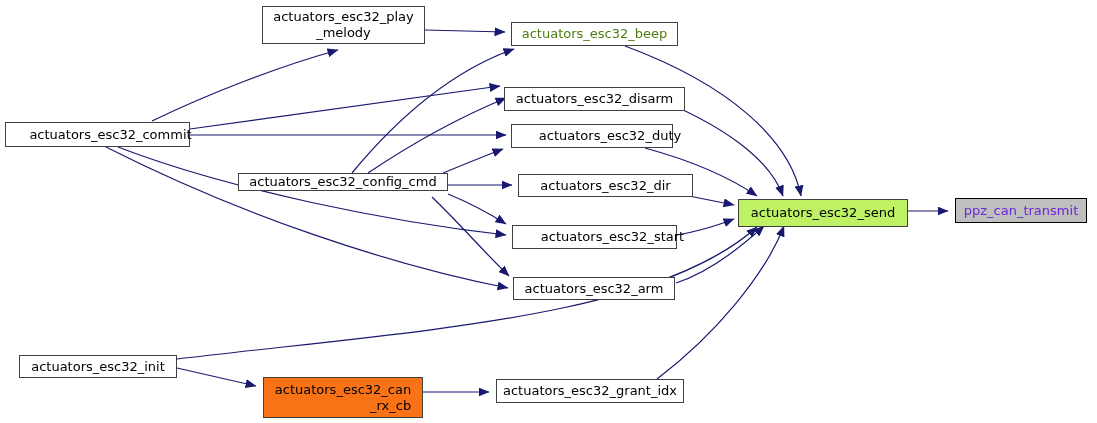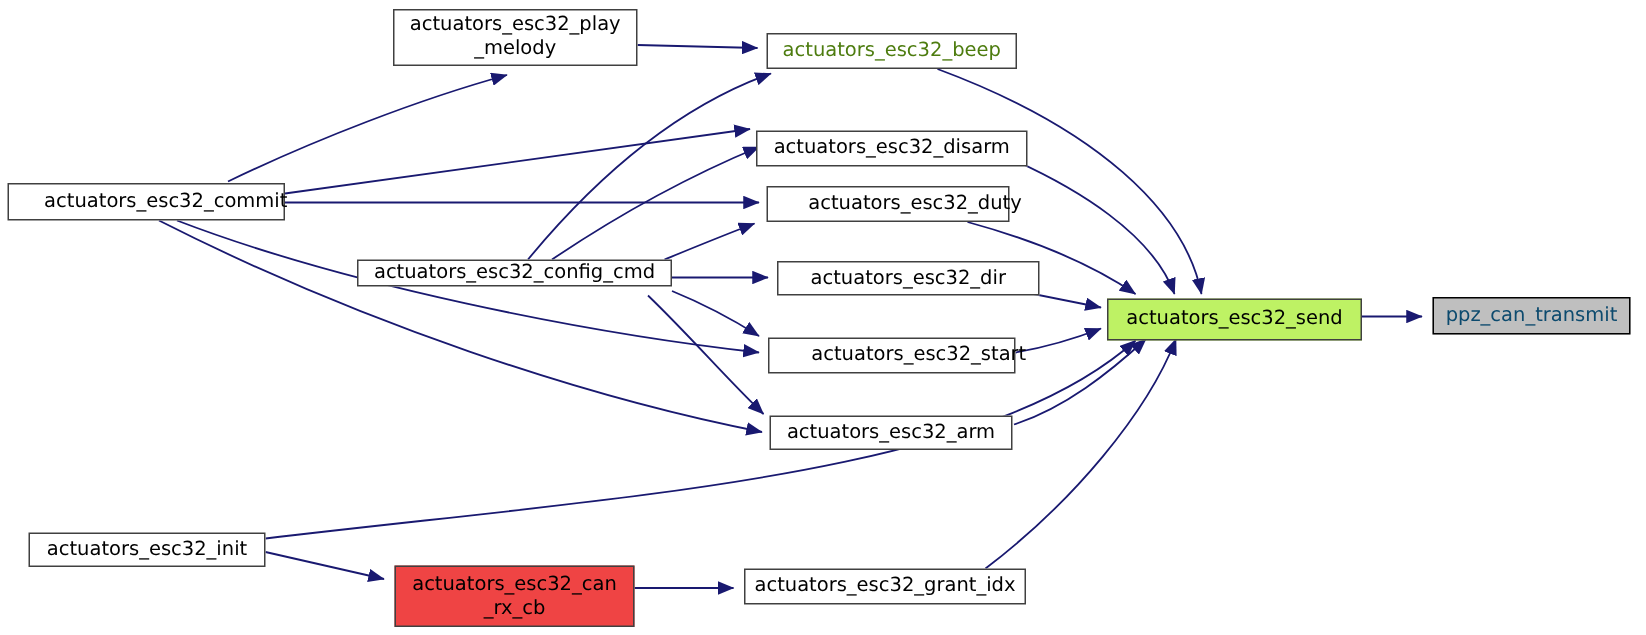--- a/index.html
+++ b/index.html
@@ -55,25 +55,25 @@
         <path d="M 423,392 L 489,392" class="edge" stroke="#191970" marker-end="url(#arrowhead)"></path>
         <path d="M 908,211 L 948,211" class="edge" stroke="#191970" marker-end="url(#arrowhead)"></path>
       </g>
   </svg>
   <div class="node-layer">
       <div class="node" style="left: 5px; top: 122px; width: 185px; height: 25px; background: rgb(255, 255, 255); border: 1px solid rgb(64, 64, 64); color: rgb(0, 0, 0); padding-left: 26px;">actuators_esc32_commit</div>
       <div class="node" style="left: 262px; top: 6px; width: 163px; height: 38px; background: rgb(255, 255, 255); border: 1px solid rgb(64, 64, 64); color: rgb(0, 0, 0);">actuators_esc32_play
 _melody</div>
       <div class="node" style="left: 238px; top: 173px; width: 210px; height: 18px; background: rgb(255, 255, 255); border: 1px solid rgb(64, 64, 64); color: rgb(0, 0, 0);">actuators_esc32_config_cmd</div>
       <div class="node" style="left: 19px; top: 355px; width: 158px; height: 23px; background: rgb(255, 255, 255); border: 1px solid rgb(64, 64, 64); color: rgb(0, 0, 0);">actuators_esc32_init</div>
-      <div class="node" style="left: 263px; top: 377px; width: 160px; height: 41px; background: #ef4444; border: 1px solid rgb(64, 64, 64); color: rgb(0, 0, 0);">actuators_esc32_can
+      <div class="node" style="left: 263px; top: 377px; width: 160px; height: 41px; background: #f97316; border: 1px solid rgb(64, 64, 64); color: rgb(0, 0, 0); text-align: right;">actuators_esc32_can
 _rx_cb</div>
       <div class="node" style="left: 511px; top: 22px; width: 167px; height: 24px; background: rgb(255, 255, 255); border: 1px solid rgb(64, 64, 64); color: #4d7c0f;">actuators_esc32_beep</div>
       <div class="node" style="left: 504px; top: 71px; width: 181px; height: 24px; background: rgb(255, 255, 255); border: 1px solid rgb(64, 64, 64); color: rgb(0, 0, 0); margin-top: 16px;">actuators_esc32_disarm</div>
       <div class="node" style="left: 511px; top: 124px; width: 162px; height: 24px; background: rgb(255, 255, 255); border: 1px solid rgb(64, 64, 64); color: rgb(0, 0, 0); padding-left: 36px;">actuators_esc32_duty</div>
       <div class="node" style="left: 518px; top: 174px; width: 175px; height: 23px; background: rgb(255, 255, 255); border: 1px solid rgb(64, 64, 64); color: rgb(0, 0, 0);">actuators_esc32_dir</div>
       <div class="node" style="left: 512px; top: 225px; width: 165px; height: 24px; background: rgb(255, 255, 255); border: 1px solid rgb(64, 64, 64); color: rgb(0, 0, 0); padding-left: 36px;">actuators_esc32_start</div>
       <div class="node" style="left: 513px; top: 277px; width: 162px; height: 23px; background: rgb(255, 255, 255); border: 1px solid rgb(64, 64, 64); color: rgb(0, 0, 0);">actuators_esc32_arm</div>
       <div class="node" style="left: 496px; top: 379px; width: 188px; height: 24px; background: rgb(255, 255, 255); border: 1px solid rgb(64, 64, 64); color: rgb(0, 0, 0);">actuators_esc32_grant_idx</div>
       <div class="node" style="left: 738px; top: 199px; width: 170px; height: 28px; background: #bef264; border: 1px solid rgb(64, 64, 64); color: rgb(0, 0, 0);">actuators_esc32_send</div>
-      <div class="node" style="left: 955px; top: 198px; width: 132px; height: 25px; background: rgb(191, 191, 191); border: 1px solid rgb(0, 0, 0); color: #0c4a6e;">ppz_can_transmit</div>
+      <div class="node" style="left: 955px; top: 198px; width: 132px; height: 25px; background: rgb(191, 191, 191); border: 1px solid rgb(0, 0, 0); color: #6d28d9;">ppz_can_transmit</div>
     </div>
 </div>
 
 </body></html>

